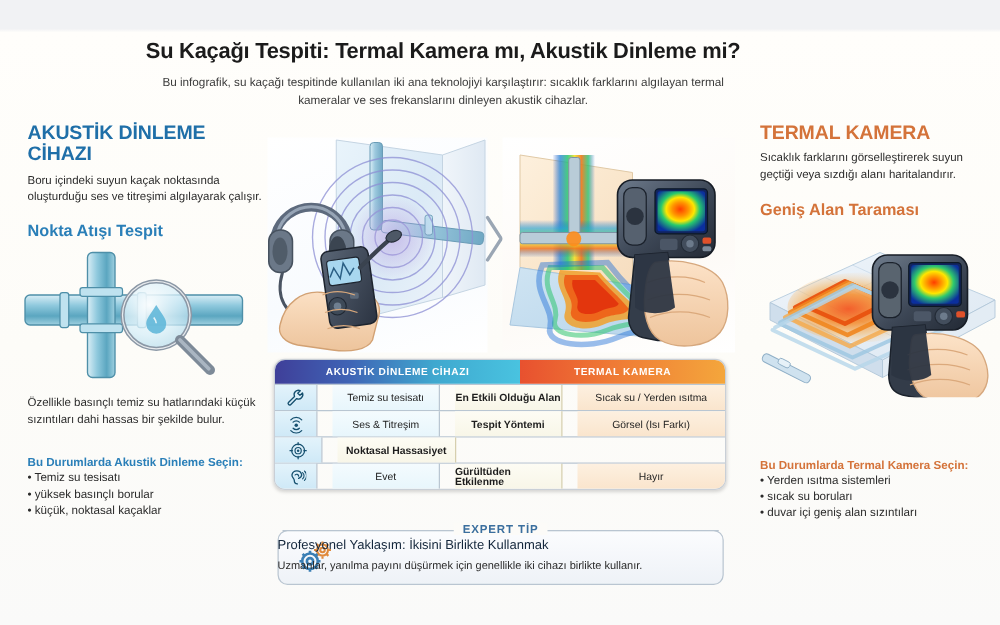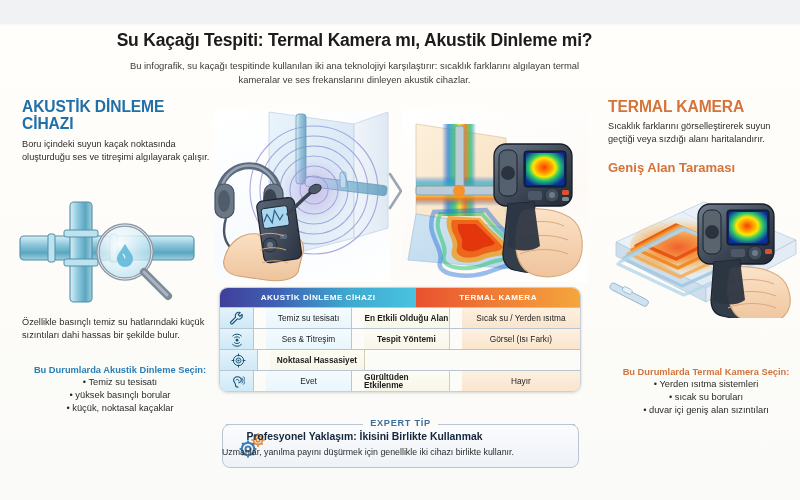--- a/index.html
+++ b/index.html
@@ -44,21 +44,21 @@
   .col-sub {
     margin-top: 14px; font-size: 13px; font-weight: bold; line-height: 1.2;
   }
   .col-left .col-sub  { color: #2a7fb8; }
   .col-right .col-sub { color: #d4733a; }
 
   .col-note { position: absolute; width: 192px; font-size: 9.2px; color: #2d2d2d; line-height: 1.38; }
   .note-left  { left: 22px;  top: 316px; }
   .note-right { left: 608px; top: 318px; }
 
-  .col-list { position: absolute; width: 196px; text-align: center; }
+  .col-list { position: absolute; width: 196px; }
   .list-left  { left: 22px;  top: 364px; }
   .list-right { left: 608px; top: 366px; }
   .list-title { font-size: 9.3px; font-weight: bold; line-height: 1.3; }
   .list-left .list-title  { color: #2a7fb8; }
   .list-right .list-title { color: #d4733a; }
   .list-item { font-size: 9.3px; color: #2b2b2b; line-height: 1.42; white-space: nowrap; }
 
   
   .illus { position: absolute; overflow: hidden; }
 
@@ -112,22 +112,22 @@
     z-index: 3;
   }
   .tip-legend span { background: #fcfbf8; padding: 0 7px; }
   .tip-rule { position: absolute; left: 4px; top: 6px; width: 349px; height: 1px; background: #b9c5d1; }
   .tip-box {
     position: absolute; left: 0; top: 6px; width: 357px; height: 44px;
     border: 1px solid #b9c5d1; border-radius: 8px;
     background: linear-gradient(180deg,#fbfcfe 0%, #eef2f7 100%);
   }
   .tip-head {
-    position: absolute; left: 0; top: 13px; width: 285px; text-align: center;
-    font-size: 10.4px; font-weight: bold; color: #13263b;
+    position: absolute; left: 0; top: 13px; width: 285px; 
+    font-size: 10.4px; font-weight: normal; color: #13263b;
   }
   .tip-body {
     position: absolute; left: 0; top: 29px; width: 357px; text-align: left;
     font-size: 8.8px; color: #2b2b2b;
   }
   .tip-gears { position: absolute; left: 14px; top: 12px; width: 34px; height: 32px; }
 
   .watermark {
     position: absolute; right: 12px; bottom: 24px;
     font-size: 7px; color: rgba(120,125,135,0.30); letter-spacing: 0.4px;
@@ -139,20 +139,21 @@
 <div id="canvas">
 
   <div class="header">
     <div class="title">Su Kaçağı Tespiti: Termal Kamera mı, Akustik Dinleme mi?</div>
     <div class="subtitle">Bu infografik, su kaçağı tespitinde kullanılan iki ana teknolojiyi karşılaştırır: sıcaklık farklarını algılayan termal kameralar ve ses frekanslarını dinleyen akustik cihazlar.</div>
   </div>
 
   <div class="col col-left">
     <div class="col-head">AKUSTİK DİNLEME CİHAZI</div>
     <div class="col-desc">Boru içindeki suyun kaçak noktasında oluşturduğu ses ve titreşimi algılayarak çalışır.</div>
+    <div class="col-sub">Nokta Atışı Tespit</div>
   </div>
 
   <div class="illus pipe-illus">
     <svg width="178" height="118" viewBox="0 0 178 118">
       <defs>
         <linearGradient id="pipeG" x1="0" y1="0" x2="0" y2="1">
           <stop offset="0%" stop-color="#d9eef6"></stop>
           <stop offset="35%" stop-color="#8fc9dd"></stop>
           <stop offset="70%" stop-color="#5ba6c0"></stop>
           <stop offset="100%" stop-color="#9fd0e0"></stop>

